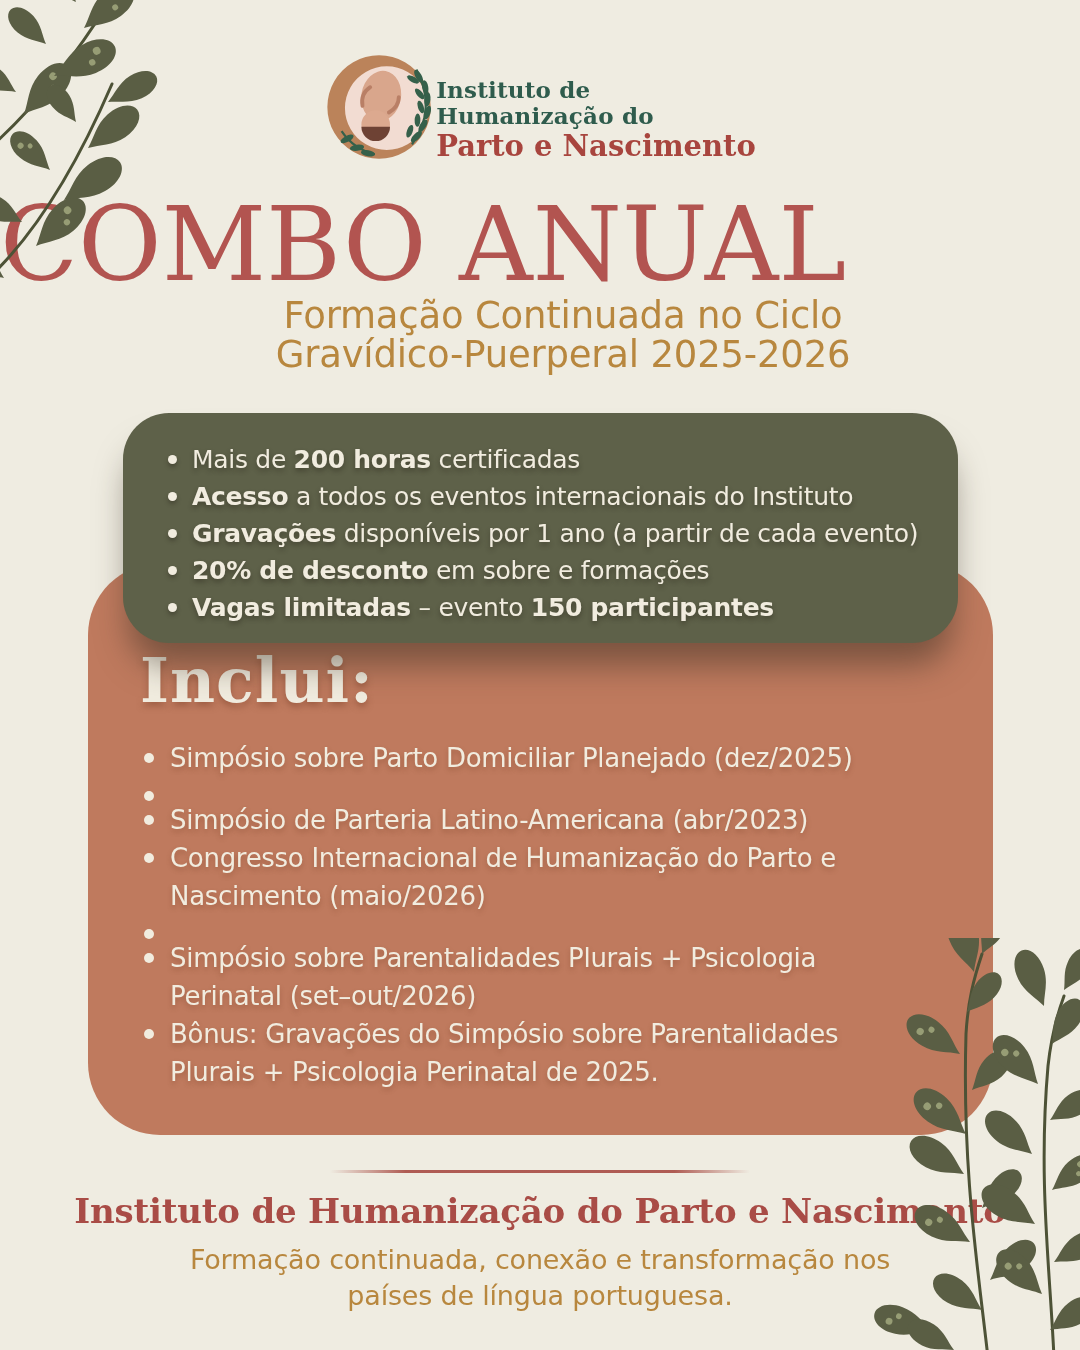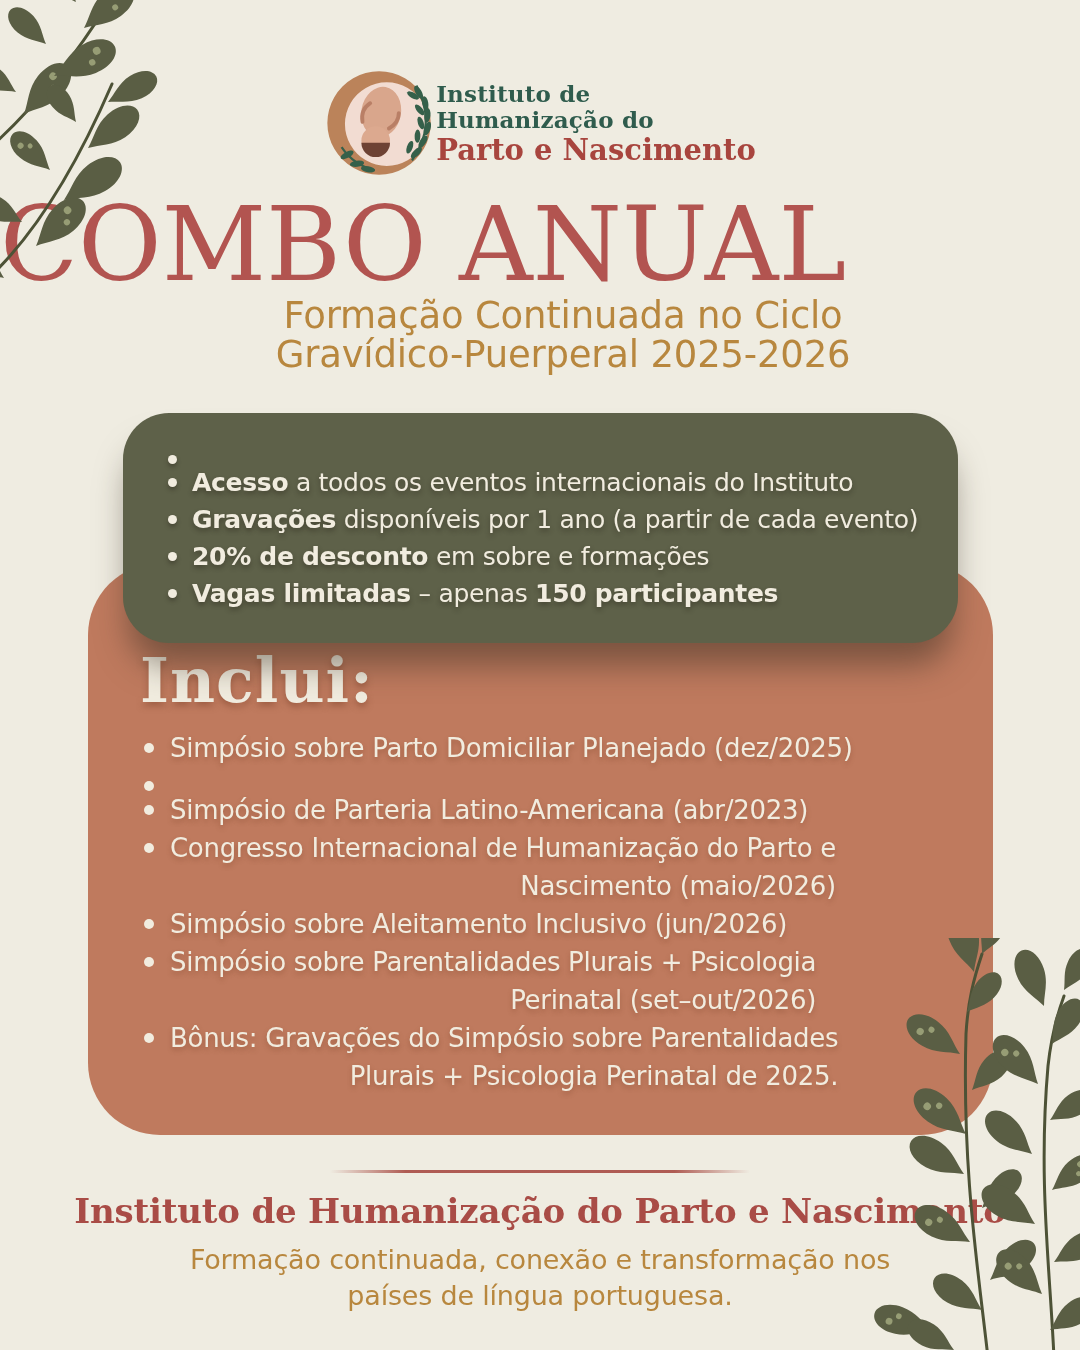--- a/index.html
+++ b/index.html
@@ -8,22 +8,22 @@
 
   
   .deco{position:absolute;pointer-events:none;}
   .deco-tl{left:-8px;top:-6px;width:232px;height:292px;z-index:1;}
   .deco-br{right:0;bottom:0;width:212px;height:412px;z-index:5;}
   .leaf{fill:var(--leaf-olive,#5A5E44);}
   .spot{fill:var(--leaf-spot,#979D75);}
   .stem{stroke:var(--stem,#4D5236);stroke-width:3;fill:none;stroke-linecap:round;}
 
   
-  .logo{position:absolute;top:68px;left:0;width:100%;display:flex;justify-content:center;
-        align-items:center;gap:2px;z-index:2;}
+  .logo{position:absolute;top:52px;left:0;width:100%;display:flex;justify-content:center;
+        align-items:flex-end;gap:2px;z-index:2;}
   .emblem{width:110px;height:110px;flex:0 0 auto;}
   .logo-text{display:flex;flex-direction:column;text-align:left;}
   .lt1,.lt2{font:700 23px/26px "DejaVu Serif",serif;color:var(--logo-green,#2F5C4D);letter-spacing:.2px;}
   .lt3{font:700 29px/32px "DejaVu Serif",serif;color:var(--logo-red,#A8453E);margin-top:1px;}
 
   
   .title{position:absolute;top:186px;left:0;width:100%;margin:0;
          font:400 102px/1.15 "DejaVu Serif",serif;color:var(--accent-red,#B25450);letter-spacing:0;}
   .subtitle{position:absolute;top:296px;left:0;width:100%;margin:0;text-align:center;
             font:400 37px/39px "DejaVu Sans",sans-serif;color:var(--gold,#B8873E);
@@ -43,21 +43,21 @@
                box-shadow:0 3px 4px rgba(40,36,24,.4);}
   .bold{font-weight:700;}
 
   
   .includes-card{position:absolute;left:88px;top:563px;width:905px;height:572px;
                  background:var(--terracotta-box,#BF7A5E);border-radius:72px;z-index:2;
                  box-sizing:border-box;padding:84px 28px 0 52px;}
   .includes-heading{margin:0;font:700 62px/68px "DejaVu Serif",serif;
                     color:var(--cream-text,#F1ECDF);letter-spacing:1px;
                     text-shadow:0 4px 6px rgba(130,70,45,.5);}
-  #includes-list{margin-top:14px;text-align:right;}
+  #includes-list{margin-top:24px;}
   .i-item{display:flex;align-items:flex-start;font-size:26px;line-height:38px;
           color:var(--cream-text,#F1ECDF);letter-spacing:-.3px;
           text-shadow:0 3px 5px rgba(130,70,45,.45);}
   .i-item .dot{flex:0 0 auto;width:10px;height:10px;border-radius:50%;
                background:var(--cream-text,#F1ECDF);margin:14px 16px 0 4px;}
   .i-item .txt{white-space:pre-line;}
 
   
   .divider{position:absolute;top:1170px;left:330px;width:420px;height:3px;border-radius:2px;
            background:linear-gradient(90deg,rgba(168,76,68,0),rgba(168,76,68,.9) 18%,
@@ -141,36 +141,37 @@
   </header>
 
   <h1 class="title">COMBO ANUAL</h1>
   <p class="subtitle">Formação Continuada no Ciclo
 Gravídico-Puerperal 2025-2026</p>
 
   <section class="benefits-card">
     <ul id="benefits-list">
         <li class="b-item">
           <span class="dot"></span>
+          <span class="txt"><span>Mais de </span><span class="bold">200 horas</span><span> certificadas</span></span>
         </li>
         <li class="b-item">
           <span class="dot"></span>
           <span class="txt"><span class="bold">Acesso</span><span> a todos os eventos internacionais do Instituto</span></span>
         </li>
         <li class="b-item">
           <span class="dot"></span>
           <span class="txt"><span class="bold">Gravações</span><span> disponíveis por 1 ano (a partir de cada evento)</span></span>
         </li>
         <li class="b-item">
           <span class="dot"></span>
           <span class="txt"><span class="bold">20% de desconto</span><span> em sobre e formações</span></span>
         </li>
         <li class="b-item">
           <span class="dot"></span>
-          <span class="txt"><span class="bold">Vagas limitadas</span><span> – apenas </span><span class="bold">150 participantes</span></span>
+          <span class="txt"><span class="bold">Vagas limitadas</span><span> – evento </span><span class="bold">150 participantes</span></span>
         </li>
       </ul>
   </section>
 
   <section class="includes-card">
     <h2 class="includes-heading">Inclui:</h2>
     <ul id="includes-list">
         <li class="i-item">
           <span class="dot"></span>
           <span class="txt">Simpósio sobre Parto Domiciliar Planejado (dez/2025)</span>
@@ -182,21 +183,20 @@
           <span class="dot"></span>
           <span class="txt">Simpósio de Parteria Latino-Americana (abr/2023)</span>
         </li>
         <li class="i-item">
           <span class="dot"></span>
           <span class="txt">Congresso Internacional de Humanização do Parto e
 Nascimento (maio/2026)</span>
         </li>
         <li class="i-item">
           <span class="dot"></span>
-          <span class="txt">Simpósio sobre Aleitamento Inclusivo (jun/2026)</span>
         </li>
         <li class="i-item">
           <span class="dot"></span>
           <span class="txt">Simpósio sobre Parentalidades Plurais + Psicologia
 Perinatal (set–out/2026)</span>
         </li>
         <li class="i-item">
           <span class="dot"></span>
           <span class="txt">Bônus: Gravações do Simpósio sobre Parentalidades
 Plurais + Psicologia Perinatal de 2025.</span>

